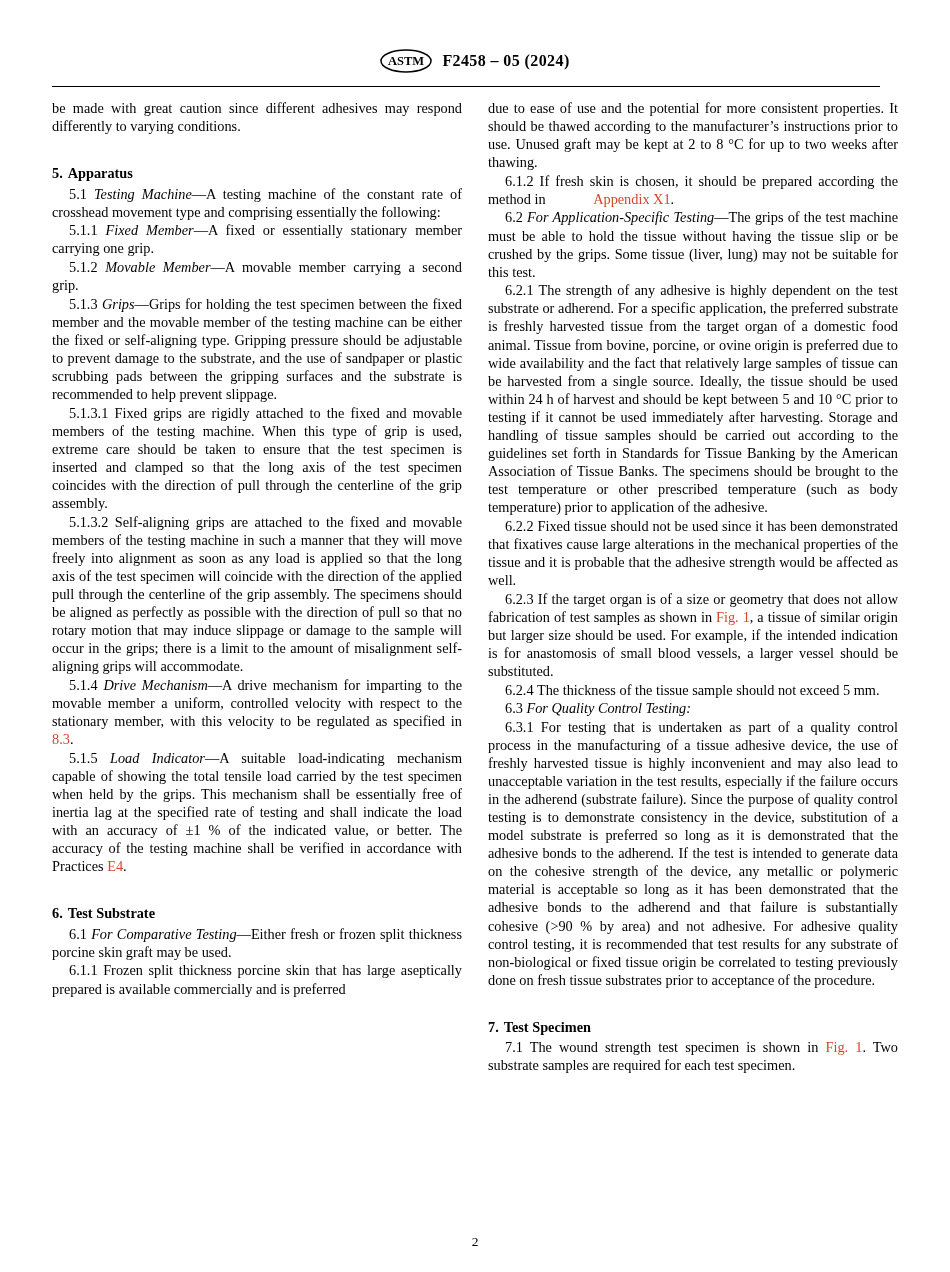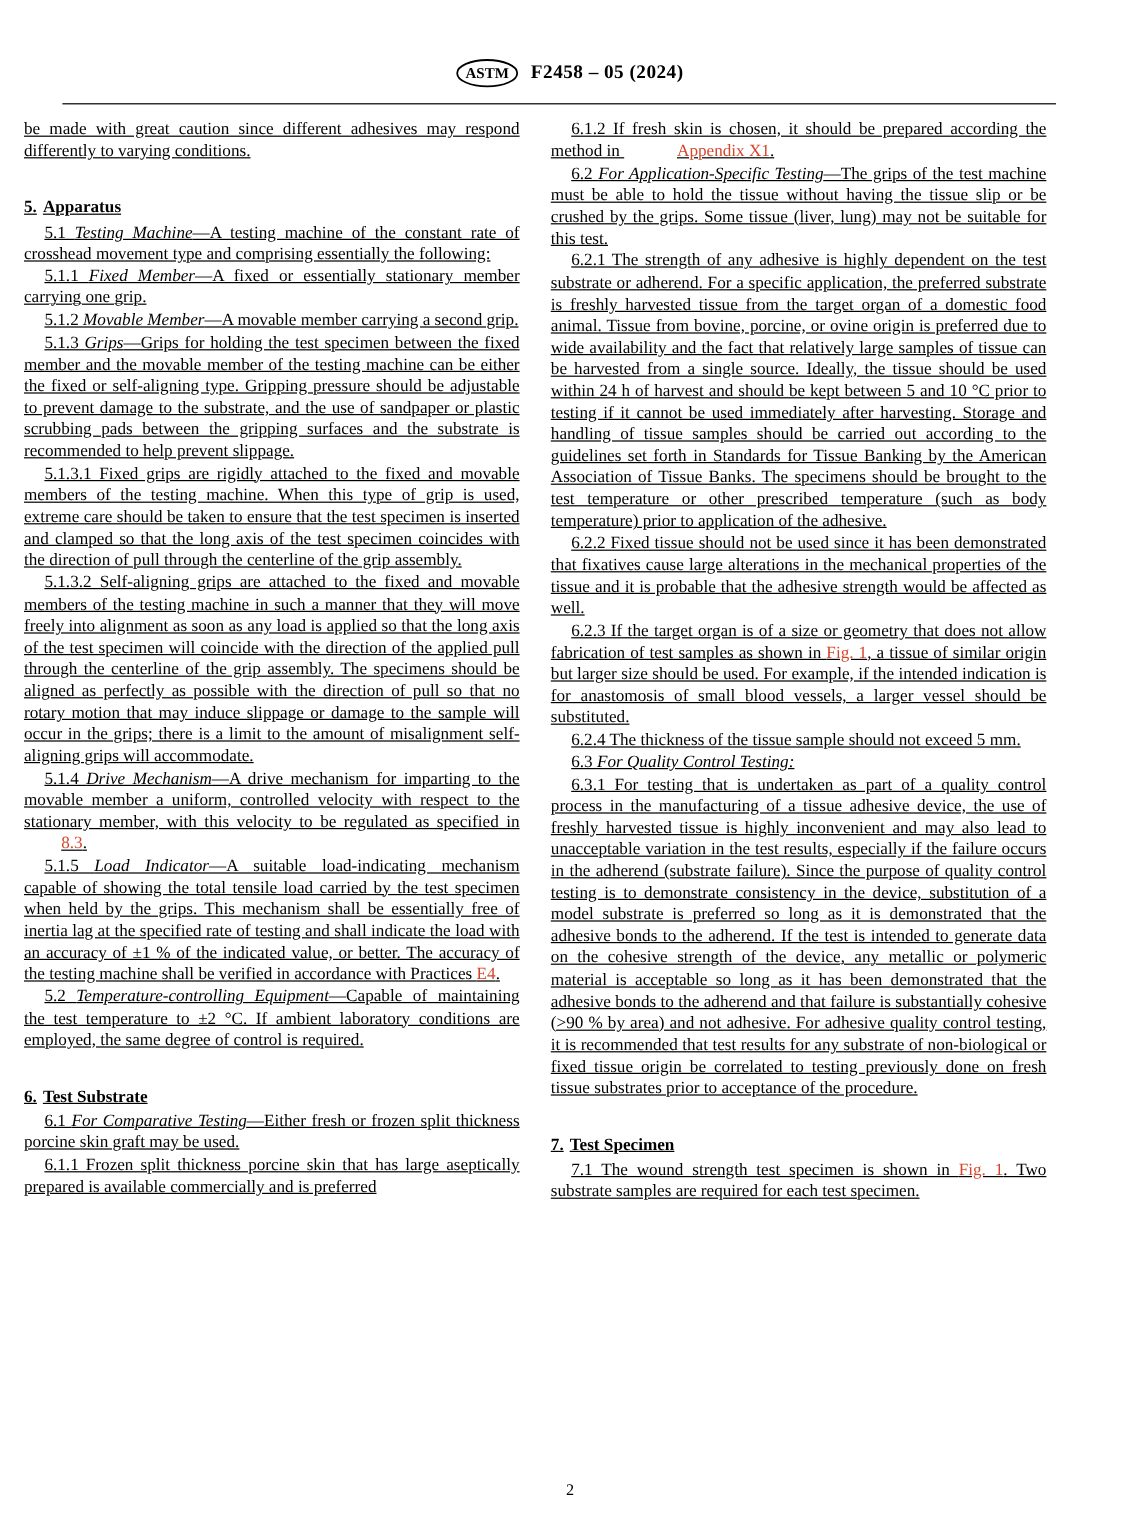--- a/index.html
+++ b/index.html
@@ -42,23 +42,22 @@
     letter-spacing: 0.4px;
   }
   .rule {
     height: 1px;
     background: #000;
     margin: 6px 70px 0 52px;
   }
   .columns {
     display: flex;
     gap: 26px;
-    padding: 12px 52px 0 20px;
+    padding: 12px 52px 0 52px;
     box-sizing: border-box;
-    text-decoration: underline;
   }
   .col {
     width: 413px;
     font-size: 14.3px;
     line-height: 1.265;
     text-align: justify;
     text-justify: inter-word;
     hyphens: auto;
   }
   p {
@@ -107,29 +106,29 @@
 
     <div class="col" id="left-col">
         <p><span>be made with great caution since different adhesives may respond differently to varying conditions.</span></p>
         <p class="sec-head"><span class="num">5.</span><span>Apparatus</span></p>
         <p class="ind"><span>5.1 </span><em>Testing Machine</em><span>—A testing machine of the constant rate of crosshead movement type and comprising essentially the following:</span></p>
         <p class="ind"><span>5.1.1 </span><em>Fixed Member</em><span>—A fixed or essentially stationary member carrying one grip.</span></p>
         <p class="ind"><span>5.1.2 </span><em>Movable Member</em><span>—A movable member carrying a second grip.</span></p>
         <p class="ind"><span>5.1.3 </span><em>Grips</em><span>—Grips for holding the test specimen between the fixed member and the movable member of the testing machine can be either the fixed or self-aligning type. Gripping pressure should be adjustable to prevent damage to the substrate, and the use of sandpaper or plastic scrubbing pads between the gripping surfaces and the substrate is recommended to help prevent slippage.</span></p>
         <p class="ind"><span>5.1.3.1 Fixed grips are rigidly attached to the fixed and movable members of the testing machine. When this type of grip is used, extreme care should be taken to ensure that the test specimen is inserted and clamped so that the long axis of the test specimen coincides with the direction of pull through the centerline of the grip assembly.</span></p>
         <p class="ind"><span>5.1.3.2 Self-aligning grips are attached to the fixed and movable members of the testing machine in such a manner that they will move freely into alignment as soon as any load is applied so that the long axis of the test specimen will coincide with the direction of the applied pull through the centerline of the grip assembly. The specimens should be aligned as perfectly as possible with the direction of pull so that no rotary motion that may induce slippage or damage to the sample will occur in the grips; there is a limit to the amount of misalignment self-aligning grips will accommodate.</span></p>
-        <p class="ind"><span>5.1.4 </span><em>Drive Mechanism</em><span>—A drive mechanism for imparting to the movable member a uniform, controlled velocity with respect to the stationary member, with this velocity to be regulated as specified in </span><a class="ref" href="#" style="text-decoration: none; margin-left: 31px;">8.3</a><span>.</span></p>
+        <p class="ind"><span>5.1.4 </span><em>Drive Mechanism</em><span>—A drive mechanism for imparting to the movable member a uniform, controlled velocity with respect to the stationary member, with this velocity to be regulated as specified in </span><a class="ref" href="#" style="text-decoration: none;">8.3</a><span>.</span></p>
         <p class="ind"><span>5.1.5 </span><em>Load Indicator</em><span>—A suitable load-indicating mechanism capable of showing the total tensile load carried by the test specimen when held by the grips. This mechanism shall be essentially free of inertia lag at the specified rate of testing and shall indicate the load with an accuracy of ±1 % of the indicated value, or better. The accuracy of the testing machine shall be verified in accordance with Practices </span><a class="ref" href="#" style="text-decoration: none;">E4</a><span>.</span></p>
-        <p class="ind"><span>5.2 </span><em>Temperature-controlling Equipment</em><span>—Capable of maintaining the test temperature to ±2 °C. If ambient laboratory conditions are employed, the same degree of control is required.</span></p>
         <p class="sec-head"><span class="num">6.</span><span>Test Substrate</span></p>
         <p class="ind"><span>6.1 </span><em>For Comparative Testing</em><span>—Either fresh or frozen split thickness porcine skin graft may be used.</span></p>
         <p class="ind"><span>6.1.1 Frozen split thickness porcine skin that has large aseptically prepared is available commercially and is preferred</span></p>
       </div>
 
     <div class="col" id="right-col">
+        <p><span>due to ease of use and the potential for more consistent properties. It should be thawed according to the manufacturer’s instructions prior to use. Unused graft may be kept at 2 to 8 °C for up to two weeks after thawing.</span></p>
         <p class="ind"><span>6.1.2 If fresh skin is chosen, it should be prepared according the method in </span><a class="ref" href="#" style="text-decoration: none; margin-left: 44px;">Appendix X1</a><span>.</span></p>
         <p class="ind"><span>6.2 </span><em>For Application-Specific Testing</em><span>—The grips of the test machine must be able to hold the tissue without having the tissue slip or be crushed by the grips. Some tissue (liver, lung) may not be suitable for this test.</span></p>
         <p class="ind"><span>6.2.1 The strength of any adhesive is highly dependent on the test substrate or adherend. For a specific application, the preferred substrate is freshly harvested tissue from the target organ of a domestic food animal. Tissue from bovine, porcine, or ovine origin is preferred due to wide availability and the fact that relatively large samples of tissue can be harvested from a single source. Ideally, the tissue should be used within 24 h of harvest and should be kept between 5 and 10 °C prior to testing if it cannot be used immediately after harvesting. Storage and handling of tissue samples should be carried out according to the guidelines set forth in Standards for Tissue Banking by the American Association of Tissue Banks. The specimens should be brought to the test temperature or other prescribed temperature (such as body temperature) prior to application of the adhesive.</span></p>
         <p class="ind"><span>6.2.2 Fixed tissue should not be used since it has been demonstrated that fixatives cause large alterations in the mechanical properties of the tissue and it is probable that the adhesive strength would be affected as well.</span></p>
         <p class="ind"><span>6.2.3 If the target organ is of a size or geometry that does not allow fabrication of test samples as shown in </span><a class="ref" href="#" style="text-decoration: none;">Fig. 1</a><span>, a tissue of similar origin but larger size should be used. For example, if the intended indication is for anastomosis of small blood vessels, a larger vessel should be substituted.</span></p>
         <p class="ind"><span>6.2.4 The thickness of the tissue sample should not exceed 5 mm.</span></p>
         <p class="ind"><span>6.3 </span><em>For Quality Control Testing:</em></p>
         <p class="ind"><span>6.3.1 For testing that is undertaken as part of a quality control process in the manufacturing of a tissue adhesive device, the use of freshly harvested tissue is highly inconvenient and may also lead to unacceptable variation in the test results, especially if the failure occurs in the adherend (substrate failure). Since the purpose of quality control testing is to demonstrate consistency in the device, substitution of a model substrate is preferred so long as it is demonstrated that the adhesive bonds to the adherend. If the test is intended to generate data on the cohesive strength of the device, any metallic or polymeric material is acceptable so long as it has been demonstrated that the adhesive bonds to the adherend and that failure is substantially cohesive (&gt;90 % by area) and not adhesive. For adhesive quality control testing, it is recommended that test results for any substrate of non-biological or fixed tissue origin be correlated to testing previously done on fresh tissue substrates prior to acceptance of the procedure.</span></p>
         <p class="sec-head"><span class="num">7.</span><span>Test Specimen</span></p>
         <p class="ind"><span>7.1 The wound strength test specimen is shown in </span><a class="ref" href="#" style="text-decoration: none;">Fig. 1</a><span>. Two substrate samples are required for each test specimen.</span></p>

